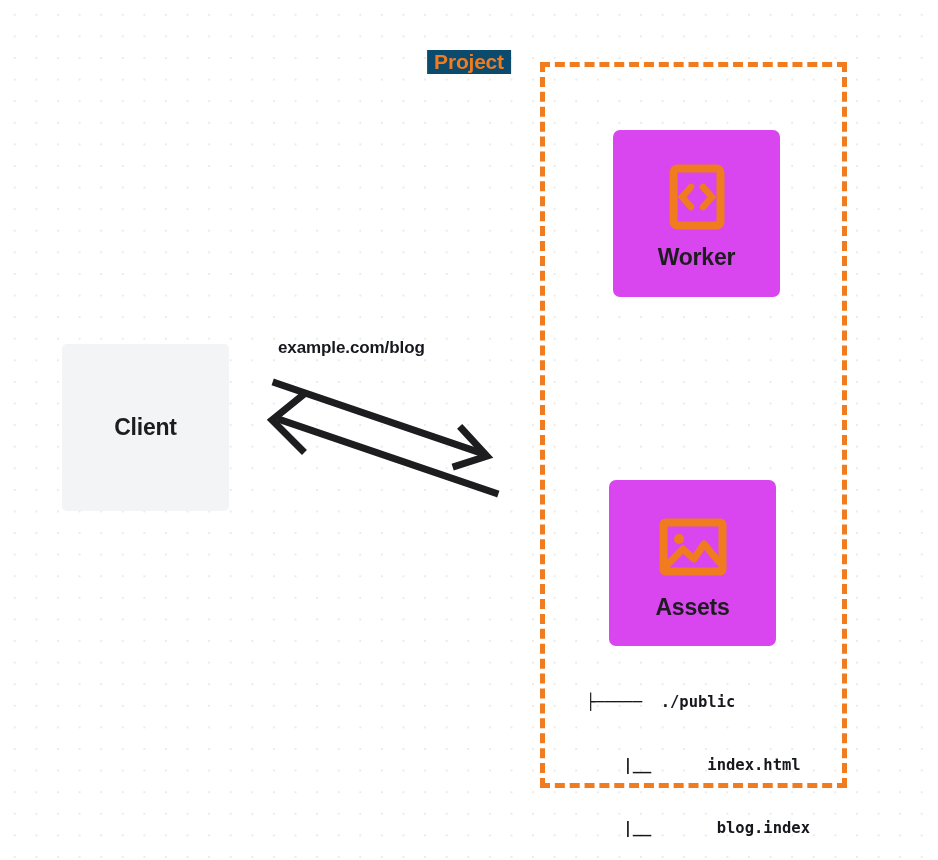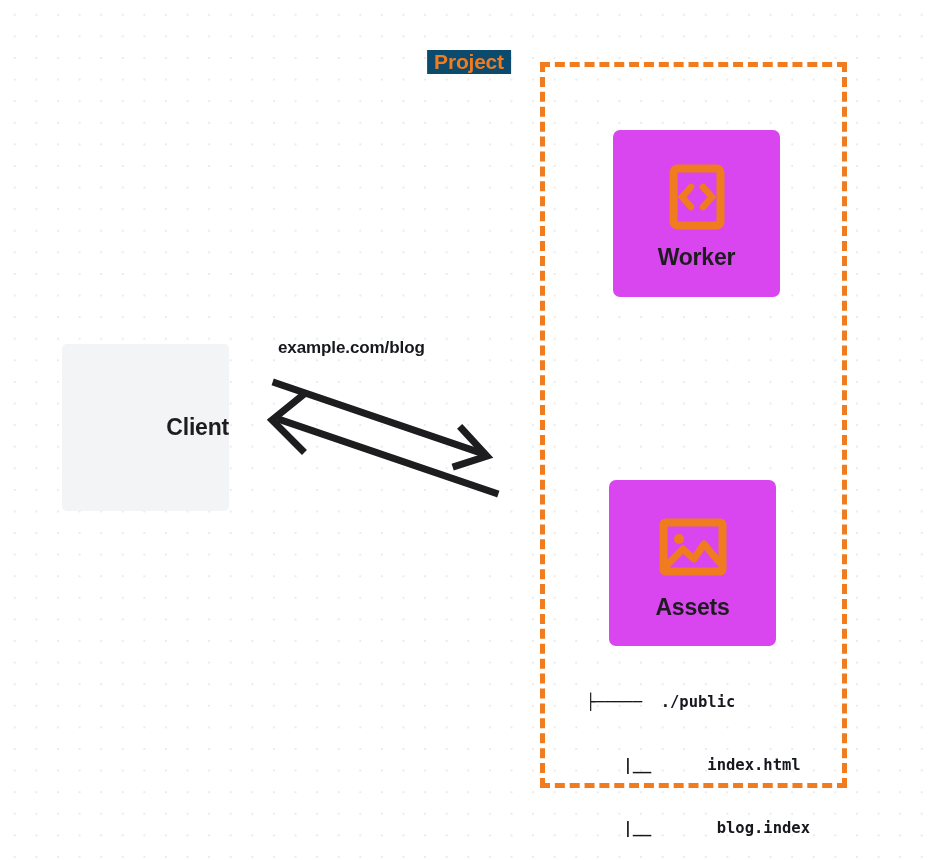--- a/index.html
+++ b/index.html
@@ -26,21 +26,21 @@
   .client-box {
     position: absolute;
     left: 62px;
     top: 344px;
     width: 167px;
     height: 167px;
     background: #f3f4f6;
     border-radius: 5px;
     display: flex;
     align-items: center;
-    justify-content: flex-end;
+    justify-content: center;
   }
   .client-label {
     font-size: 23px;
     font-weight: bold;
     color: #1d1d1f;
     letter-spacing: -0.2px;
   }
 
   
   .arrows {

